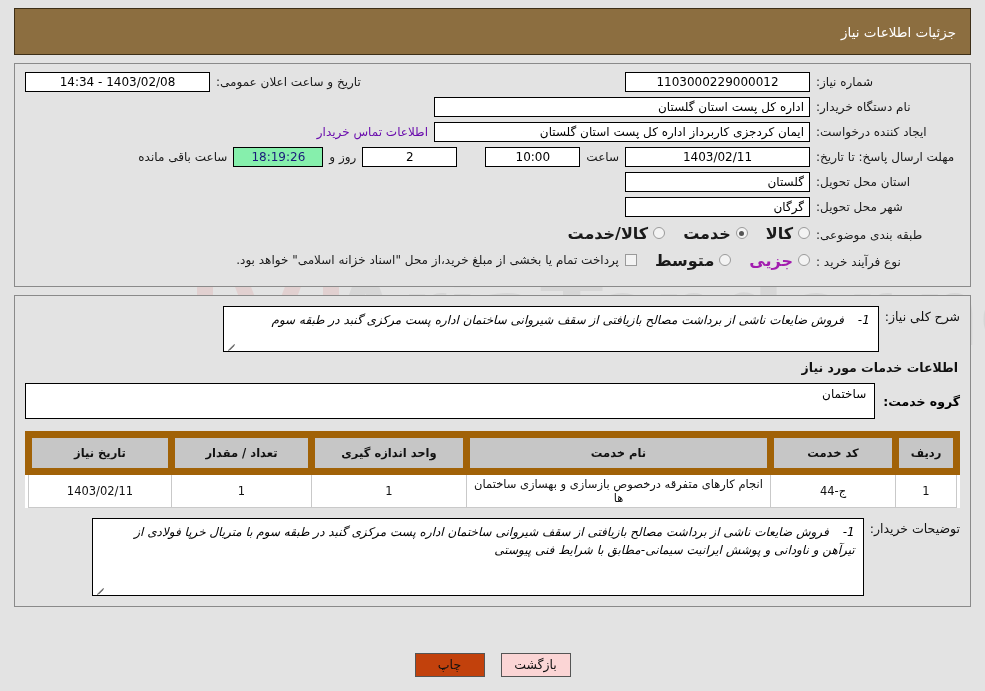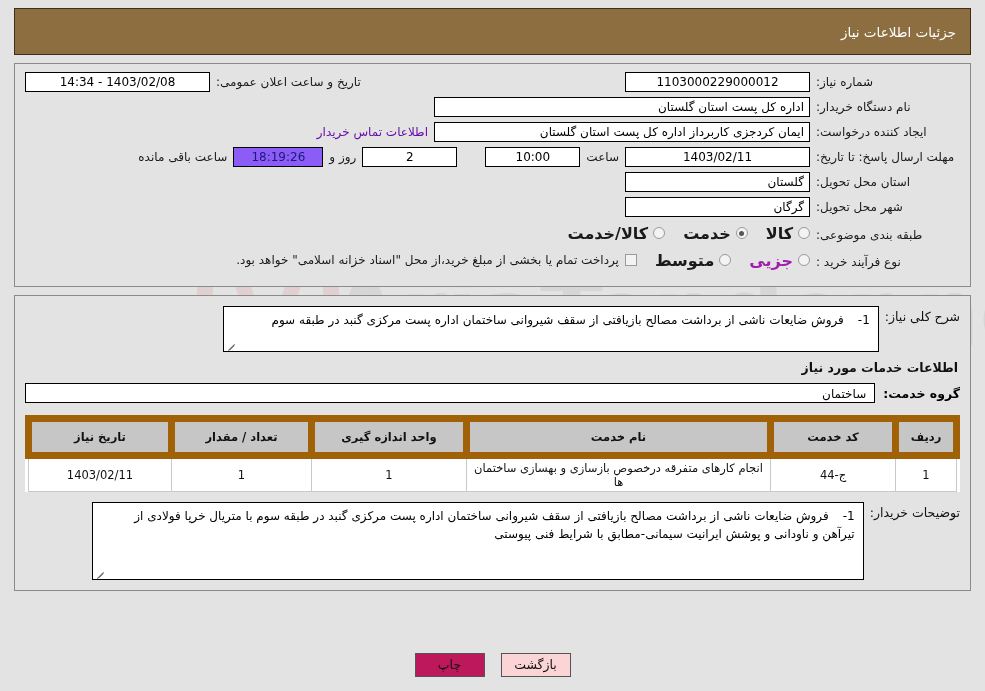--- a/index.html
+++ b/index.html
@@ -87,21 +87,21 @@
     font-size: 12px;
     line-height: 18px;
     padding: 0 5px;
     color: #000;
     overflow: hidden;
     white-space: nowrap;
     text-align: center;
     font-family: "DejaVu Sans", "Liberation Sans", sans-serif;
   }
   .box.rightal { text-align: right; }
-  .box.cream { background: #8b5cf6; color: #1a1a7a; }
+  .box.cream { background: #86efac; color: #1a1a7a; }
 
   .w-need  { width: 185px; }
   .w-org   { width: 376px; }
   .w-date  { width: 185px; }
   .w-prov  { width: 185px; }
   .w-ann   { width: 185px; }
   .w-time  { width: 95px; }
   .w-days  { width: 95px; }
   .w-count { width: 90px; }
 
@@ -191,20 +191,21 @@
     border: 1px solid #000;
     background: #ffffff;
     box-sizing: border-box;
     padding: 4px 8px;
     font-size: 12px;
     line-height: 18px;
     color: #000;
     position: relative;
     overflow: hidden;
     text-align: right;
+    font-style: italic;
   }
   .ta .num {
     display: inline-block;
     margin-left: 14px;
   }
   .resize-grip {
     position: absolute;
     left: 3px; bottom: 2px;
     width: 10px; height: 10px;
     z-index: 3;
@@ -222,21 +223,21 @@
   .grp-row { display: flex; align-items: center; margin: 2px 0 12px 0; }
   .grp-lbl {
     font-size: 12.5px;
     font-weight: bold;
     padding-left: 8px;
     white-space: nowrap;
   }
   .grp-box {
     border: 1px solid #000;
     background: #fff;
-    height: 20px;
+    height: 36px;
     line-height: 20px;
     box-sizing: border-box;
     flex: 1 1 auto;
     padding: 0 8px;
     font-size: 12px;
     text-align: right;
   }
 
   
   table.svc {
@@ -279,21 +280,21 @@
   .btn {
     border: 1px solid #555;
     font-size: 12.5px;
     padding: 3px 0 4px 0;
     width: 70px;
     text-align: center;
     cursor: pointer;
     box-sizing: border-box;
     font-family: "DejaVu Sans", "Liberation Sans", sans-serif;
   }
-  .btn.print  { background: #be185d; color: #111; }
+  .btn.print  { background: #c2410c; color: #111; }
   .btn.back   { background: #fbd5d5; color: #111; }
 </style>
 </head>
 <body>
 
 <svg class="watermark" viewBox="0 0 985 691" xmlns="http://www.w3.org/2000/svg">
   <g opacity="0.20">
     <path d="M205 240 L205 320 Q205 370 268 400 Q331 370 331 320 L331 240 Z" fill="none" stroke="#d88" stroke-width="16"></path>
     <path d="M232 258 L268 352 L304 258" fill="none" stroke="#d88" stroke-width="15" stroke-linejoin="miter"></path>
   </g>

